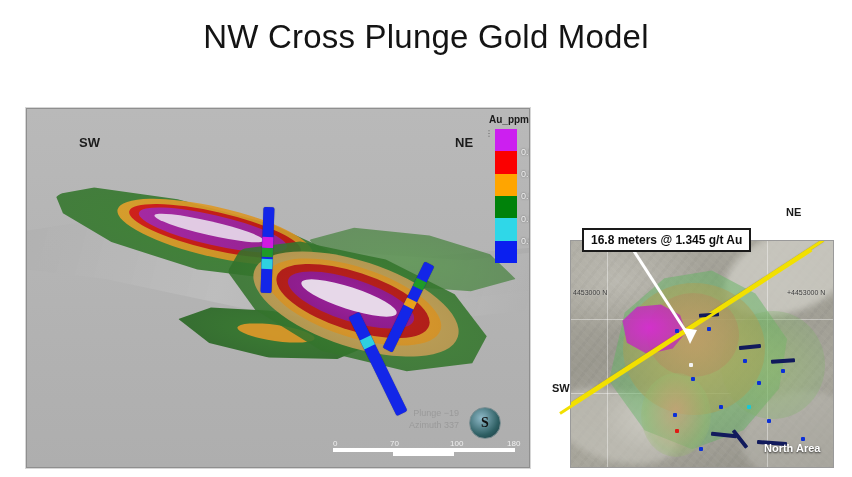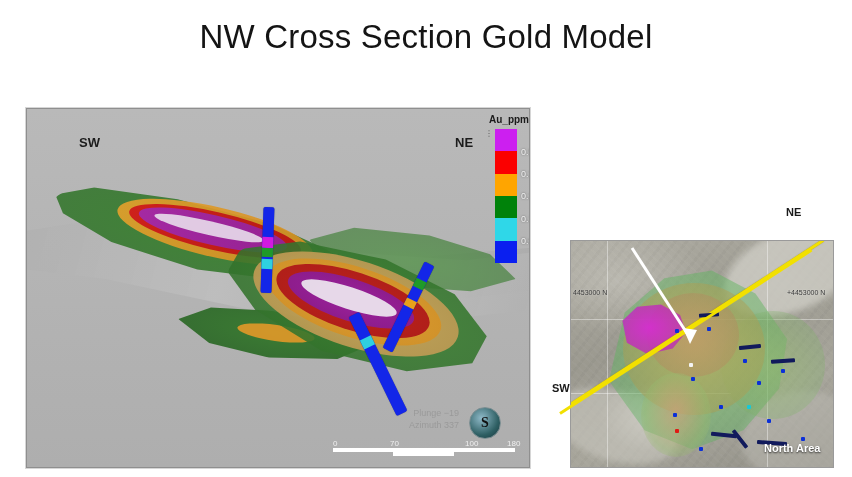--- a/index.html
+++ b/index.html
@@ -267,21 +267,21 @@
     text-shadow:0 0 2px rgba(255,255,255,.5);
   }
   .c-left{left:572px;top:288px;}
   .c-right{left:789px;top:288px;}
 </style>
 </head>
 <body>
 
 <div class="slide">
 
-  <div class="title">NW Cross Section Gold Model</div>
+  <div class="title">NW Cross Plunge Gold Model</div>
 
   <div class="section-panel">
     <div class="backdrop"></div>
     <div class="topo-band"></div>
     <div class="topo-band2"></div>
 
     <div class="shell lobeD-green"></div>
     <div class="shell lobeA-green"></div>
     <div class="shell lobeA-orange"></div>
     <div class="shell lobeA-red"></div>
@@ -341,21 +341,21 @@
       <div>Plunge −19</div>
       <div>Azimuth 337</div>
     </div>
     <div class="compass">S</div>
 
     <div class="scalebar">
       <div class="sb-line"></div>
       <div class="sb-line alt"></div>
       <div class="sb-tick" style="left:0px">0</div>
       <div class="sb-tick" style="left:57px">70</div>
-      <div class="sb-tick" style="left:132px">100</div>
+      <div class="sb-tick" style="left:117px">100</div>
       <div class="sb-tick" style="left:174px">180</div>
     </div>
   </div>
 
   <div class="maplab ne2">NE</div>
   <div class="maplab sw2">SW</div>
   <div class="section-line-out"></div>
 
   <div class="mapbox">
     <div class="map-tex"></div>
@@ -401,15 +401,16 @@
 
     <div class="coord c-left" style="left:2px;top:48px">4453000 N</div>
     <div class="coord c-right" style="left:216px;top:48px">+4453000 N</div>
   </div>
 
   <svg class="arrow-svg" viewBox="0 0 262 226">
     <line x1="62" y1="8" x2="120" y2="98" stroke="#ffffff" stroke-width="3"></line>
     <polygon points="120,104 113,88 127,90" fill="#ffffff"></polygon>
   </svg>
 
+  <div class="callout">16.8 meters @ 1.345 g/t Au</div>
   <div class="north-area">North Area</div>
 
 </div>
 
 </body></html>

